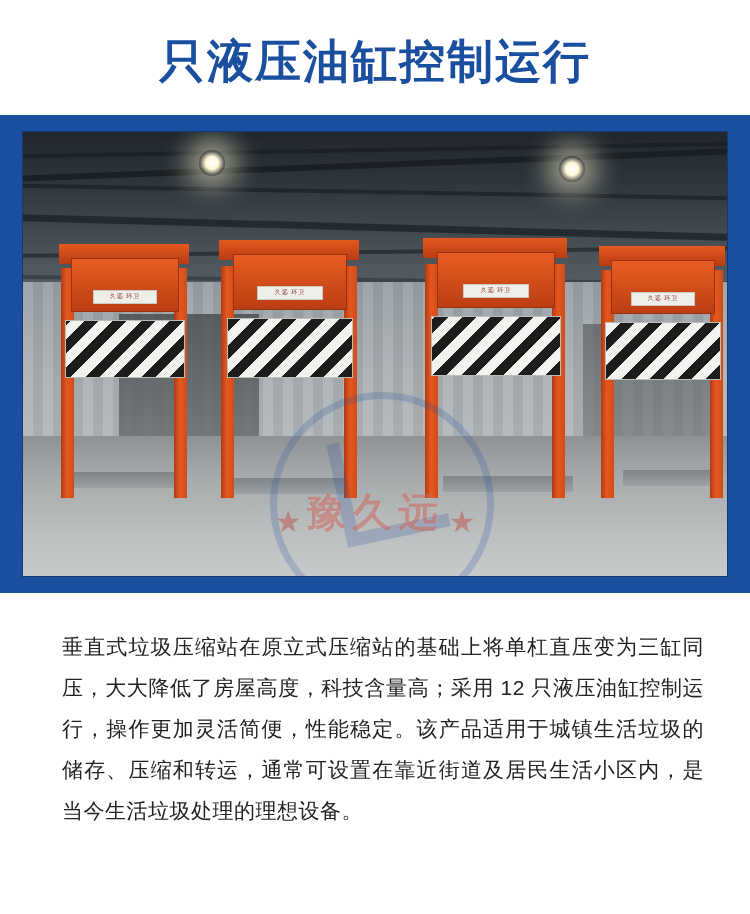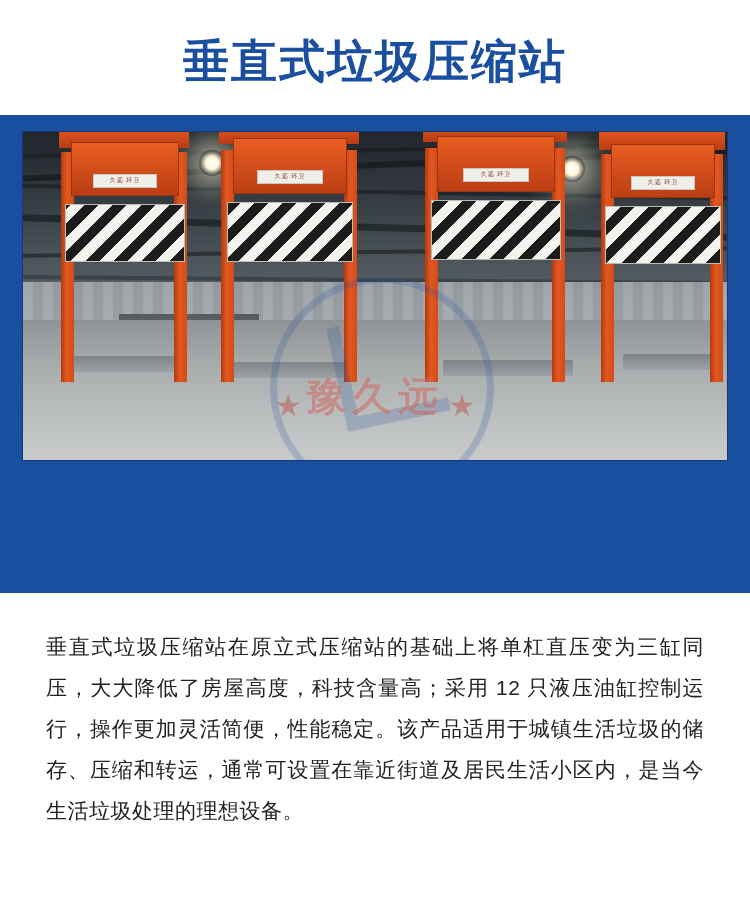--- a/index.html
+++ b/index.html
@@ -49,21 +49,21 @@
     margin-top: 26px;
     width: 750px;
     height: 478px;
     background: #1a4fa0;
     position: relative;
     box-sizing: border-box;
     padding: 16px 22px;
   }
   .photo-frame {
     width: 706px;
-    height: 330px;
+    height: 446px;
     position: relative;
     overflow: hidden;
     background: #ef4444;
     box-sizing: border-box;
     border: 1px solid #14377a;
   }
 
   
   .scene {
     position: absolute;
@@ -228,29 +228,30 @@
   }
 
   
   .body-text {
     padding: 34px 46px 0 46px;
     font-size: 21px;
     line-height: 1.95;
     color: #222222;
     text-align: justify;
     letter-spacing: .5px;
+    margin-left: 16px;
   }
 </style>
 </head>
 <body>
 
 <div class="page">
 
   <div class="header">
-    <h1 class="main-title">垂直式垃圾压缩站</h1>
+    <h1 class="main-title">只液压油缸控制运行</h1>
   </div>
 
   <div class="blue-band">
     <div class="photo-frame">
       <div class="scene">
 
         <div class="roof"></div>
         <div class="purlin" style="top:16px; transform:rotate(-1deg);"></div>
         <div class="purlin" style="top:58px; transform:rotate(1deg);"></div>
         <div class="purlin" style="top:118px; transform:rotate(-0.6deg);"></div>

